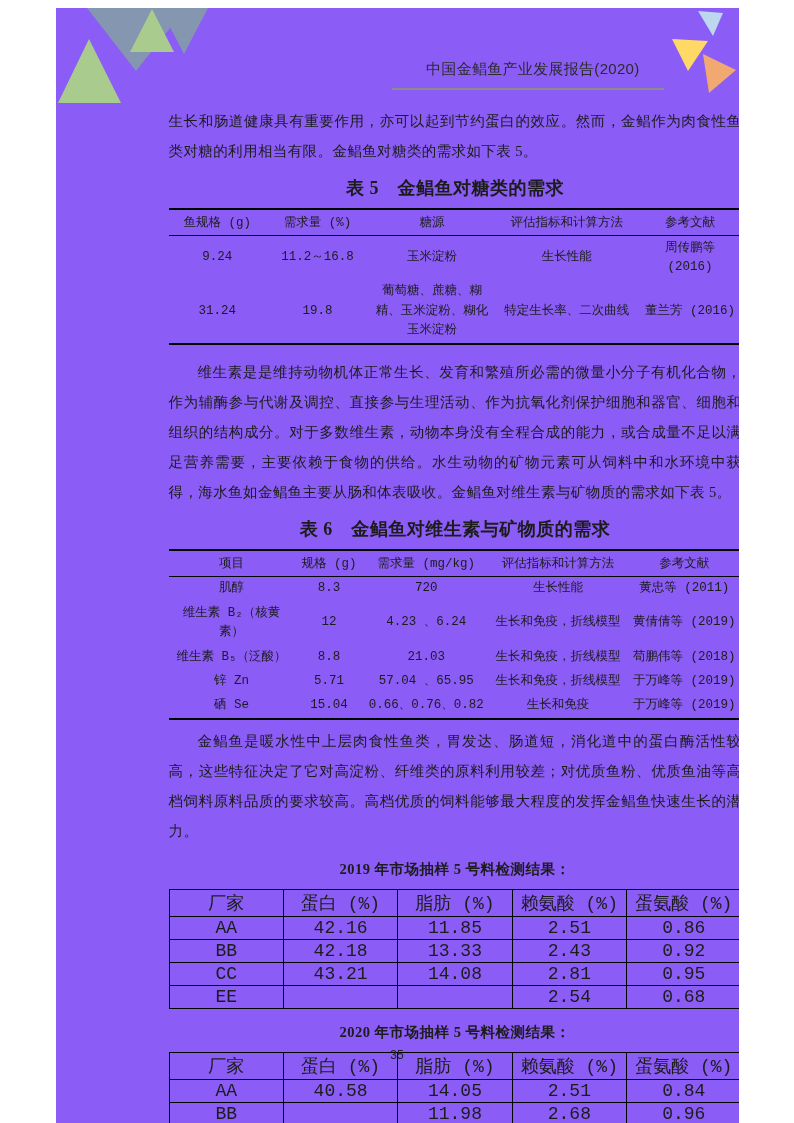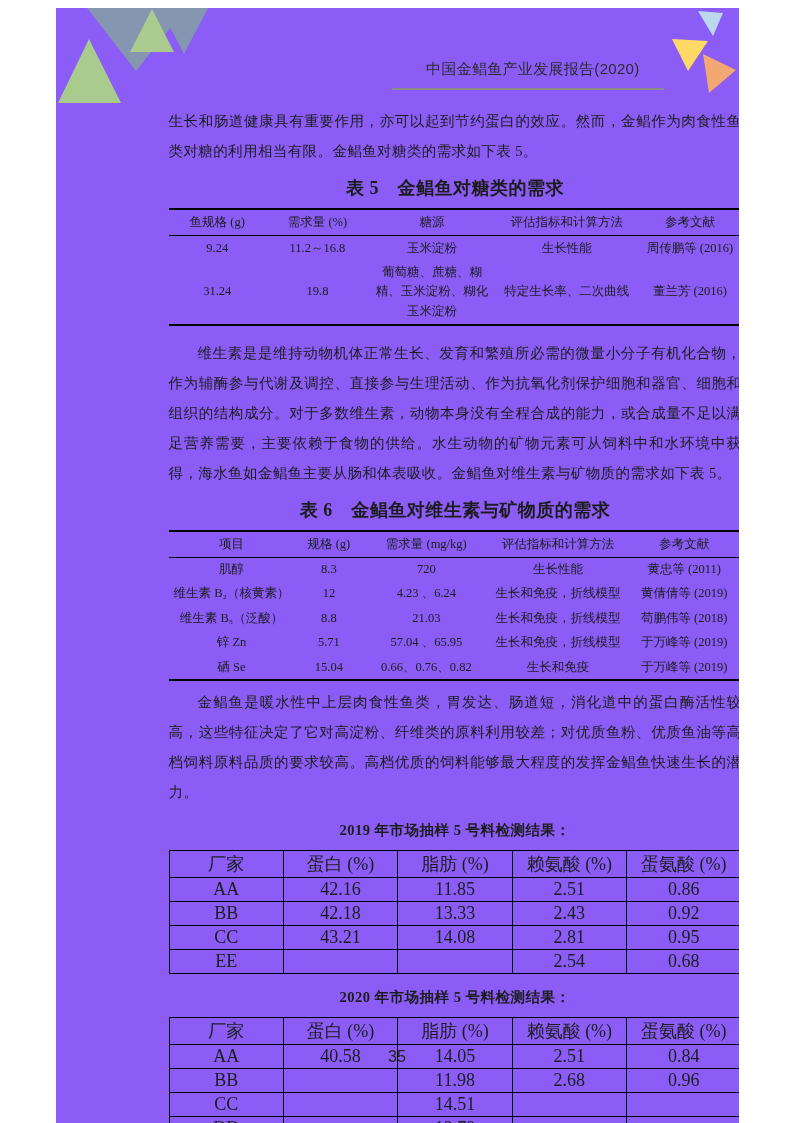--- a/index.html
+++ b/index.html
@@ -20,21 +20,21 @@
   .header-rule { margin-top:9px; width:272px; height:0; border-top:2px solid #8c8c8c; }
 
   .content { position:absolute; top:98px; left:113px; width:573px; }
 
   .para { font-size:14.5px; line-height:30px; text-align:justify; letter-spacing:.4px; }
   .para.indent { text-indent:2em; }
 
   .table-caption { text-align:center; font-weight:bold; font-size:18px; margin-top:10px; margin-bottom:8px; letter-spacing:.5px; }
   .section-heading { text-align:center; font-weight:bold; font-size:14.5px; margin-top:14px; margin-bottom:10px; letter-spacing:.5px; }
 
-  table { border-collapse:collapse; width:100%; table-layout:fixed; }
+  table { border-collapse:collapse; width:100%; table-layout:fixed;font-family:Liberation Mono, monospace; }
 
   
   table.academic { border-top:2px solid #000; border-bottom:2px solid #000; font-size:12.5px; }
   table.academic thead tr { border-bottom:1px solid #000; }
   table.academic th { font-weight:normal; padding:4px 2px; text-align:center; }
   table.academic td { padding:2.5px 3px; text-align:center; line-height:1.55; }
   table.t5 col:nth-child(1){width:17%;} table.t5 col:nth-child(2){width:18%;}
   table.t5 col:nth-child(3){width:22%;} table.t5 col:nth-child(4){width:25%;}
   table.t5 col:nth-child(5){width:18%;}
   table.t6 col:nth-child(1){width:22%;} table.t6 col:nth-child(2){width:12%;}
@@ -42,21 +42,21 @@
   table.t6 col:nth-child(5){width:20%;}
 
   
   table.grid { border:1.5px solid #000; font-size:18px; }
   table.grid th, table.grid td { border:1px solid #000; font-weight:normal; text-align:center; height:22px; padding:1px 4px; }
   table.grid col { width:20%; }
   .mt6 { margin-top:6px; }
   .mt12 { margin-top:12px; }
 
   .footer { position:absolute; top:1040px; left:0; width:100%; text-align:center;
-    font-size:16px; color:#222; font-family:"Liberation Sans","DejaVu Sans",sans-serif; }
+    font-size:12px; color:#222; font-family:"Liberation Sans","DejaVu Sans",sans-serif; }
 </style>
 </head>
 <body>
 
 <div class="page">
 
   <svg class="deco deco-tl" width="160" height="100" viewBox="0 0 160 100">
     <polygon points="31,0 130,0 80,63" fill="#8496B0"></polygon>
     <polygon points="104,0 152,0 128,46" fill="#8496B0"></polygon>
     <polygon points="96,1 118,44 74,44" fill="#A9CC8E"></polygon>

